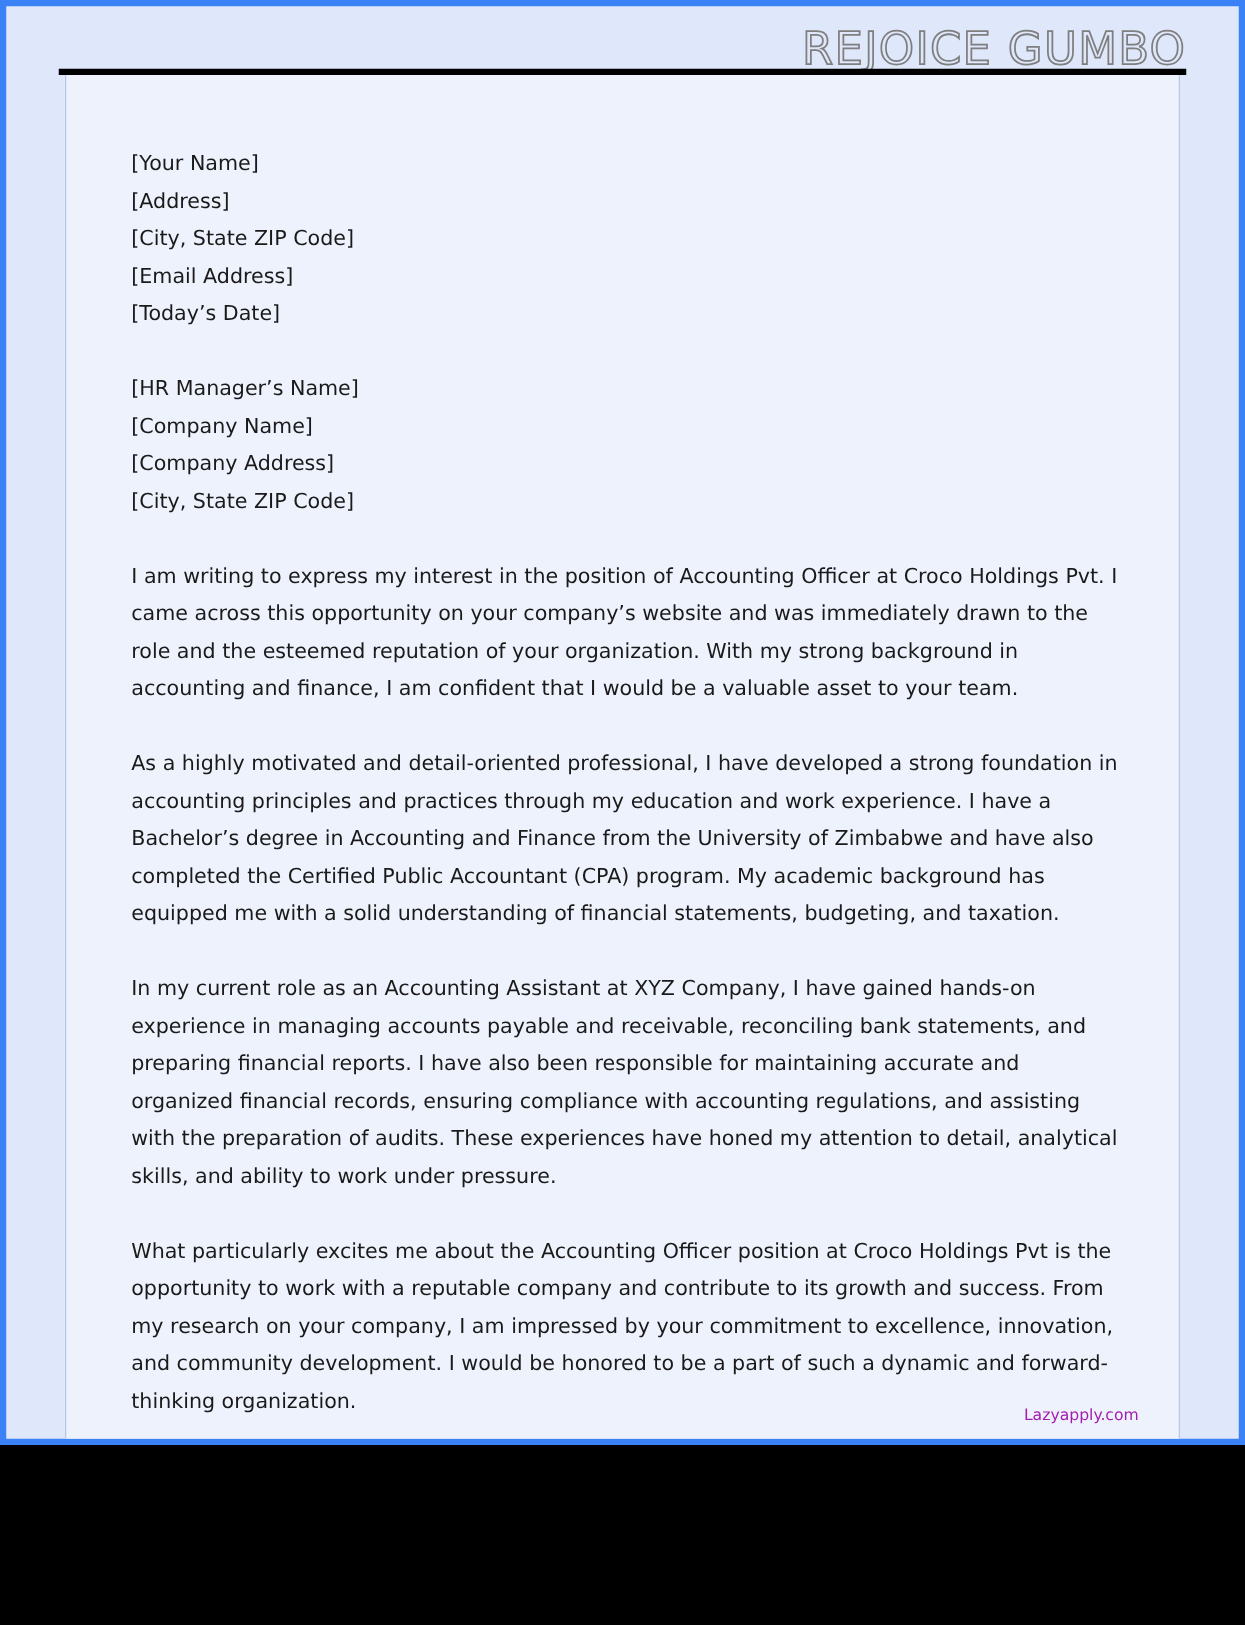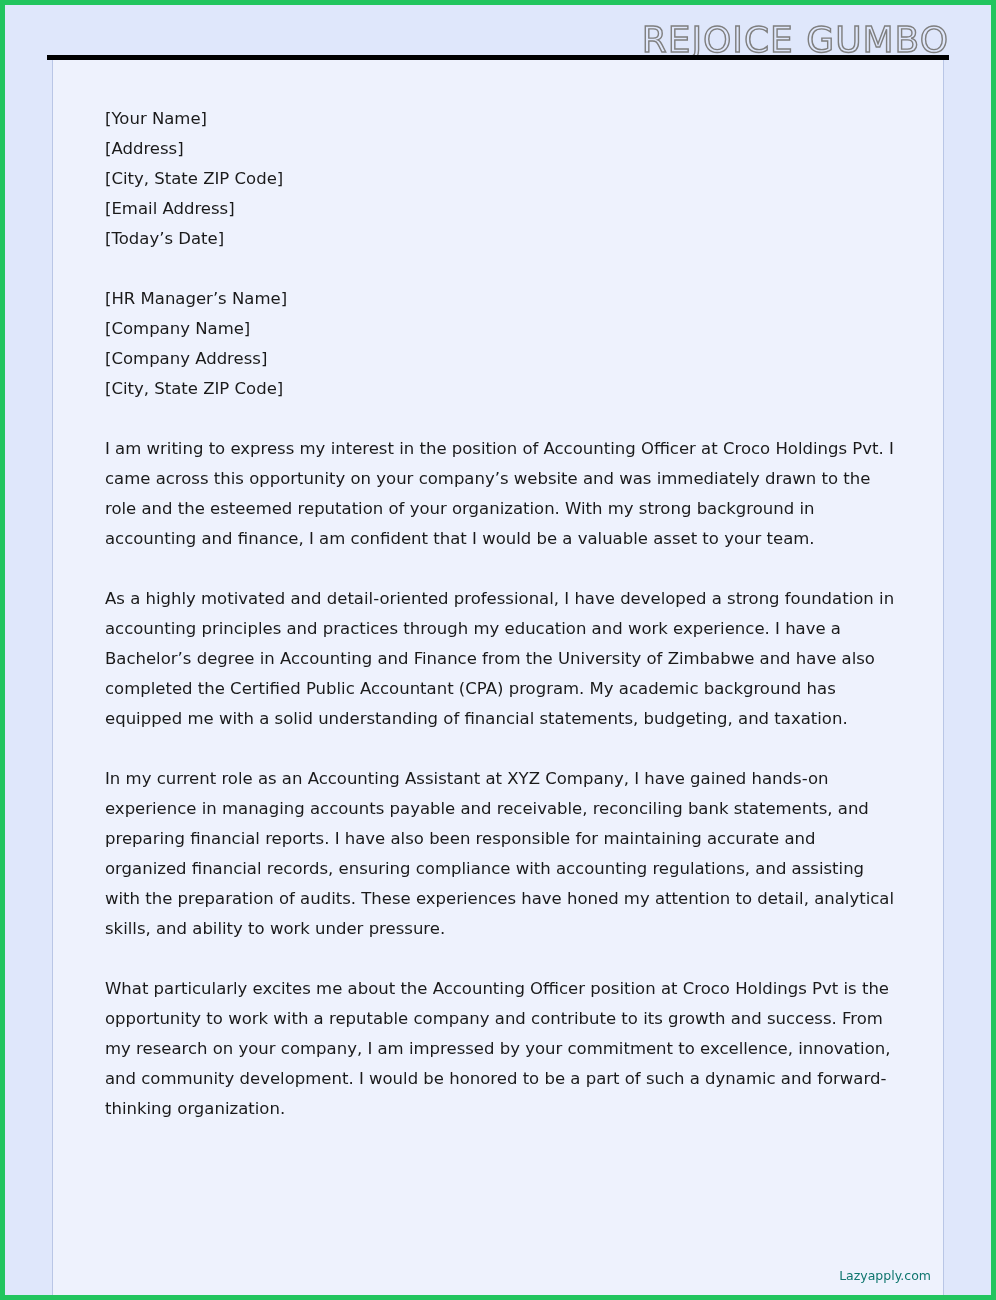--- a/index.html
+++ b/index.html
@@ -10,23 +10,23 @@
   body {
     width: 996px;
     height: 1300px;
     background: #000;
     font-family: "DejaVu Sans", sans-serif;
     overflow: hidden;
   }
   .page {
     position: relative;
     width: 996px;
-    height: 1300px;
+    height: 1156px;
     background: #dfe7fb;
-    border: 5px solid #22c55e;
+    border: 5px solid #3b82f6;
     overflow: hidden;
   }
   .header {
     position: relative;
     height: 48px;
     width: 100%;
   }
   .header-name {
     position: absolute;
     right: 42px;
@@ -63,30 +63,30 @@
     position: absolute;
     left: 52px;
     right: 46px;
     top: 44px;
     font-size: 16.5px;
     line-height: 30px;
     color: #1a1a1a;
     font-family: "DejaVu Sans", sans-serif;
   }
   .block {
-    margin: 0 0 30px 0;
+    margin: 12px 0 30px 0;
     white-space: pre-line;
   }
   .block.tight { margin-bottom: 0; }
   .watermark {
     position: absolute;
-    right: 12px;
+    right: 32px;
     bottom: 12px;
     font-size: 12.5px;
-    color: #0f766e;
+    color: #a21caf;
     font-family: "DejaVu Sans", sans-serif;
   }
 </style>
 </head>
 <body>
 
 <div class="page">
 
   <div class="header">
     <div class="header-name">REJOICE GUMBO</div>

